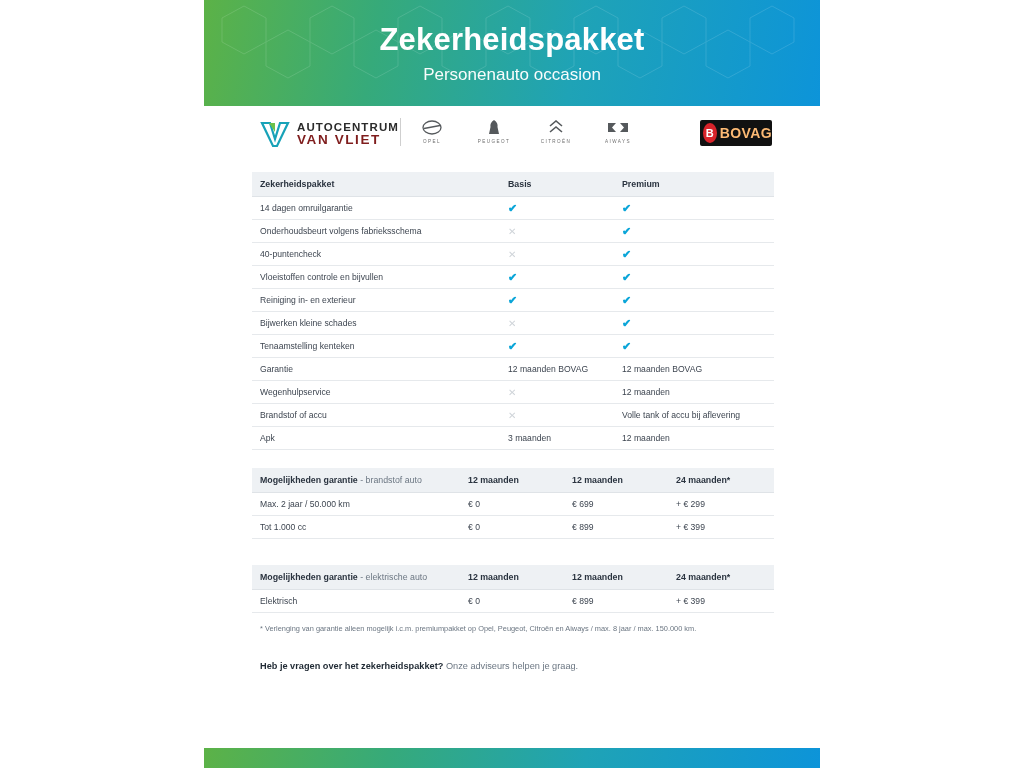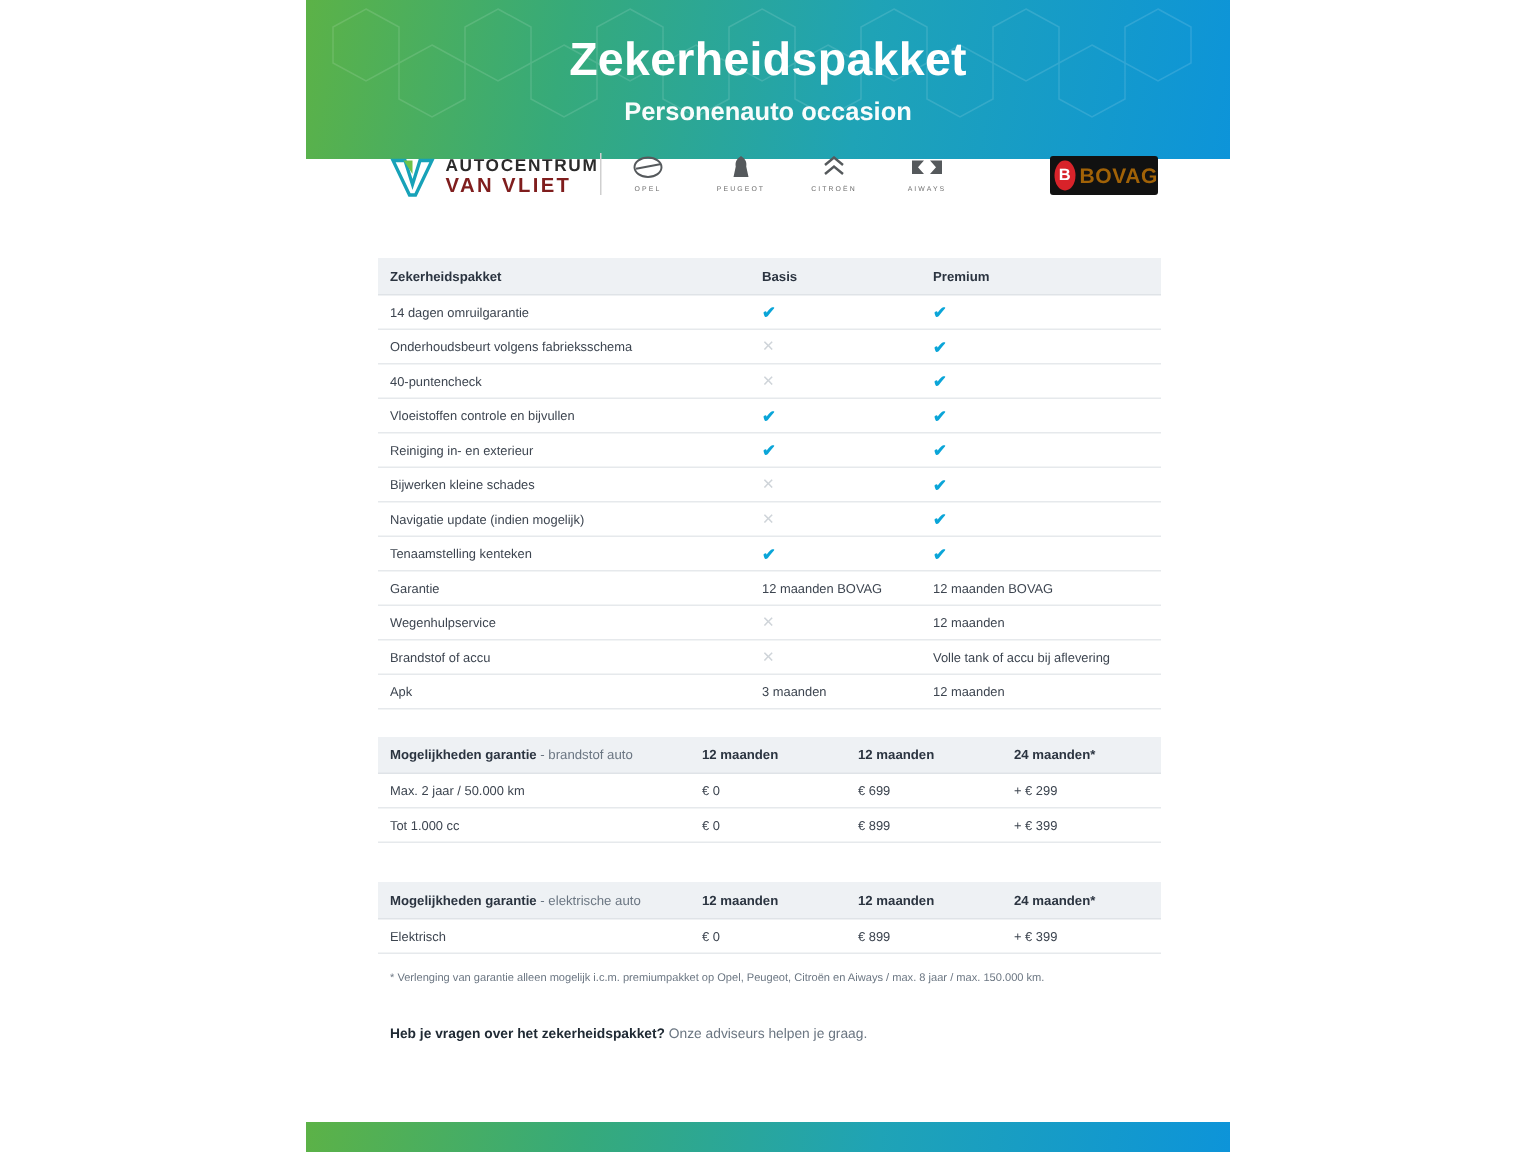--- a/index.html
+++ b/index.html
@@ -40,38 +40,38 @@
     font-weight: bold;
     letter-spacing: 0.2px;
     padding-top: 23px;
     line-height: 1.1;
   }
   .banner-sub {
     position: relative;
     text-align: center;
     color: #ffffff;
     font-size: 17px;
-    font-weight: bold;
+    font-weight: normal;
     padding-top: 8px;
     opacity: 0.97;
   }
   
   .footer-bar {
     position: absolute;
     left: 204px;
     top: 748px;
     width: 616px;
     height: 20px;
     background: linear-gradient(100deg, #5cb247 0%, #36aa7a 30%, #1fa3b6 62%, #0d94d9 100%);
   }
   
   .logo-row {
     position: absolute;
     left: 204px;
-    top: 96px;
+    top: 112px;
     width: 616px;
     height: 50px;
   }
   .brand-logo {
     position: absolute;
     left: 56px;
     top: 8px;
     display: flex;
     align-items: center;
     gap: 7px;
@@ -155,21 +155,21 @@
     background: #d8232a;
     margin-left: 3px;
     display: flex;
     align-items: center;
     justify-content: center;
     color: #ffffff;
     font-size: 11px;
     font-weight: bold;
   }
   .bovag .word {
-    color: #a16207;
+    color: #fdba74;
     font-size: 14px;
     font-weight: bold;
     letter-spacing: 0.4px;
     margin-left: 3px;
   }
   
   .sheet {
     position: absolute;
     left: 252px;
     top: 172px;
@@ -360,25 +360,20 @@
           <td>Reiniging in- en exterieur</td>
           <td><span class="c-check">✔</span></td>
           <td><span class="c-check">✔</span></td>
         </tr>
         <tr>
           <td>Bijwerken kleine schades</td>
           <td><span class="c-cross">✕</span></td>
           <td><span class="c-check">✔</span></td>
         </tr>
         <tr>
-          <td>Navigatie update (indien mogelijk)</td>
-          <td><span class="c-cross">✕</span></td>
-          <td><span class="c-check">✔</span></td>
-        </tr>
-        <tr>
           <td>Tenaamstelling kenteken</td>
           <td><span class="c-check">✔</span></td>
           <td><span class="c-check">✔</span></td>
         </tr>
         <tr>
           <td>Garantie</td>
           <td>12 maanden BOVAG</td>
           <td>12 maanden BOVAG</td>
         </tr>
         <tr>

